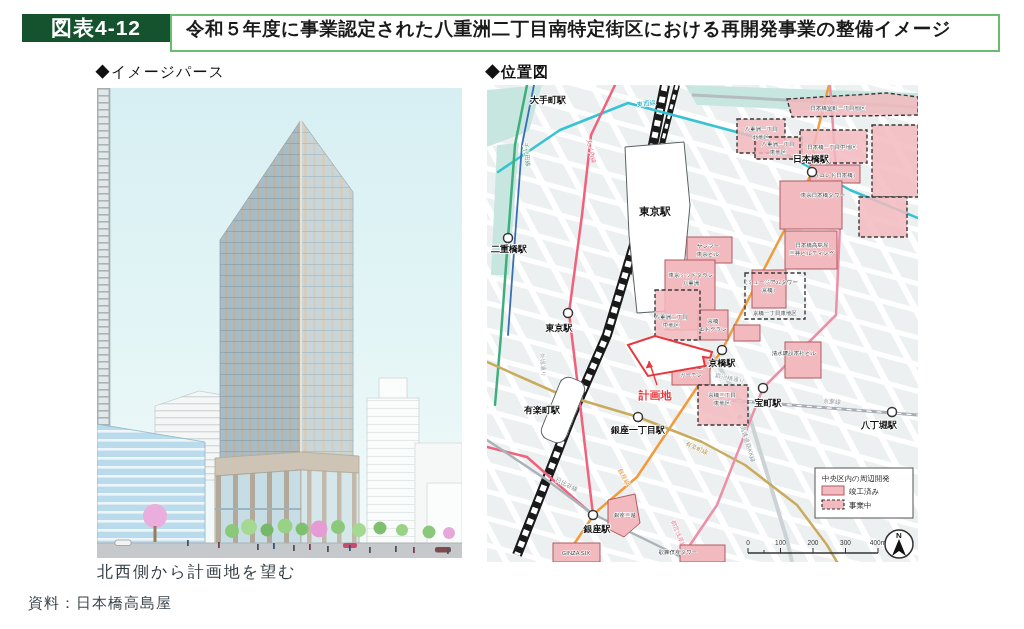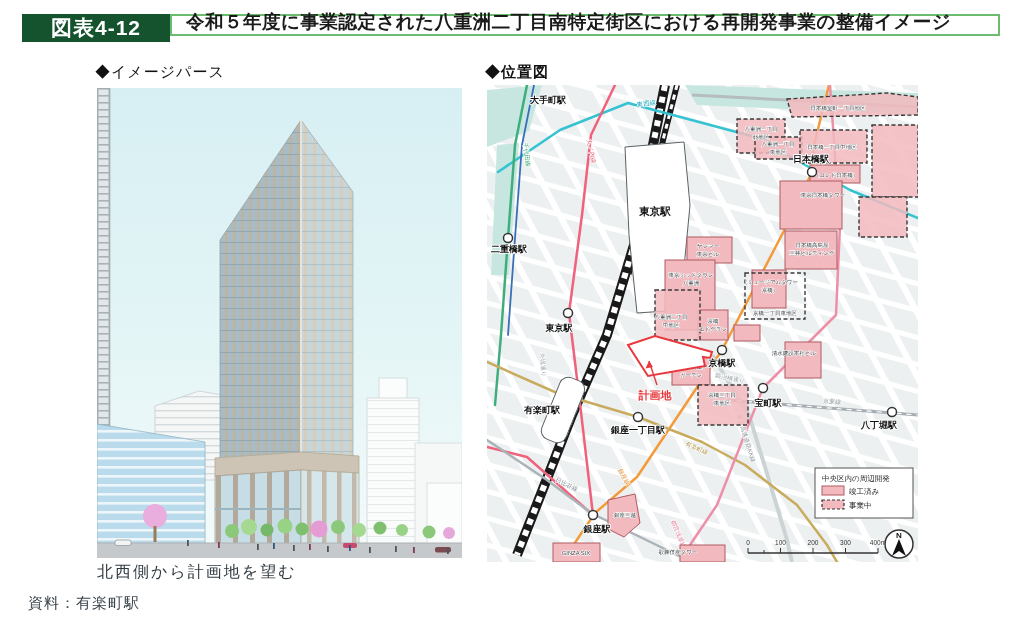--- a/index.html
+++ b/index.html
@@ -2,23 +2,23 @@
 <html><head>
 <meta charset="utf-8">
 <style>
   html,body{margin:0;padding:0;background:#ffffff;}
   .page{position:relative;width:1024px;height:629px;background:#fff;overflow:hidden;
         font-family:"Liberation Sans",sans-serif;}
   
   .figure-badge{position:absolute;left:22px;top:14px;width:148px;height:28px;
         background:#14532d;color:#fff;font-weight:bold;font-size:21px;
         display:flex;align-items:center;justify-content:center;letter-spacing:1px;}
-  .figure-titlebox{position:absolute;left:170px;top:14px;width:830px;height:22px;
+  .figure-titlebox{position:absolute;left:170px;top:14px;width:830px;height:38px;
         border:2.5px solid #6abd6e;box-sizing:border-box;background:#fff;
-        display:flex;align-items:flex-end;padding-left:14px;}
+        display:flex;align-items:flex-start;padding-left:14px;}
   .figure-titlebox span{font-size:18.5px;font-weight:bold;color:#1a1a1a;letter-spacing:0.5px;}
   
   .panel-heading{position:absolute;top:63px;font-size:15px;color:#111;letter-spacing:1px;}
   .ph-left{left:95px;font-family:Liberation Serif, serif;} .ph-right{left:485px;font-weight:bold;}
   
   .renderwrap{position:absolute;left:97px;top:88px;width:365px;height:470px;}
   .mapwrap{position:absolute;left:487px;top:85px;width:431px;height:477px;}
   .caption{position:absolute;left:97px;top:562px;width:365px;
         padding-right:6px;font-family:"Liberation Serif",serif;font-size:16px;
         color:#2f3a40;letter-spacing:2px;}
@@ -370,15 +370,15 @@
 
     <g>
       <circle cx="412" cy="459" r="14" fill="#ffffff" stroke="#333" stroke-width="1.5"></circle>
       <text x="412" y="453" font-size="8" font-weight="bold" fill="#111" text-anchor="middle" font-family="Liberation Sans,sans-serif">N</text>
       <polygon points="412,454 405,471 412,466 419,471" fill="#111"></polygon>
     </g>
   </svg>
   </div>
 
   <div class="caption">北西側から計画地を望む</div>
-  <div class="source">資料：有楽町駅</div>
+  <div class="source">資料：日本橋高島屋</div>
 
 </div>
 
 </body></html>

